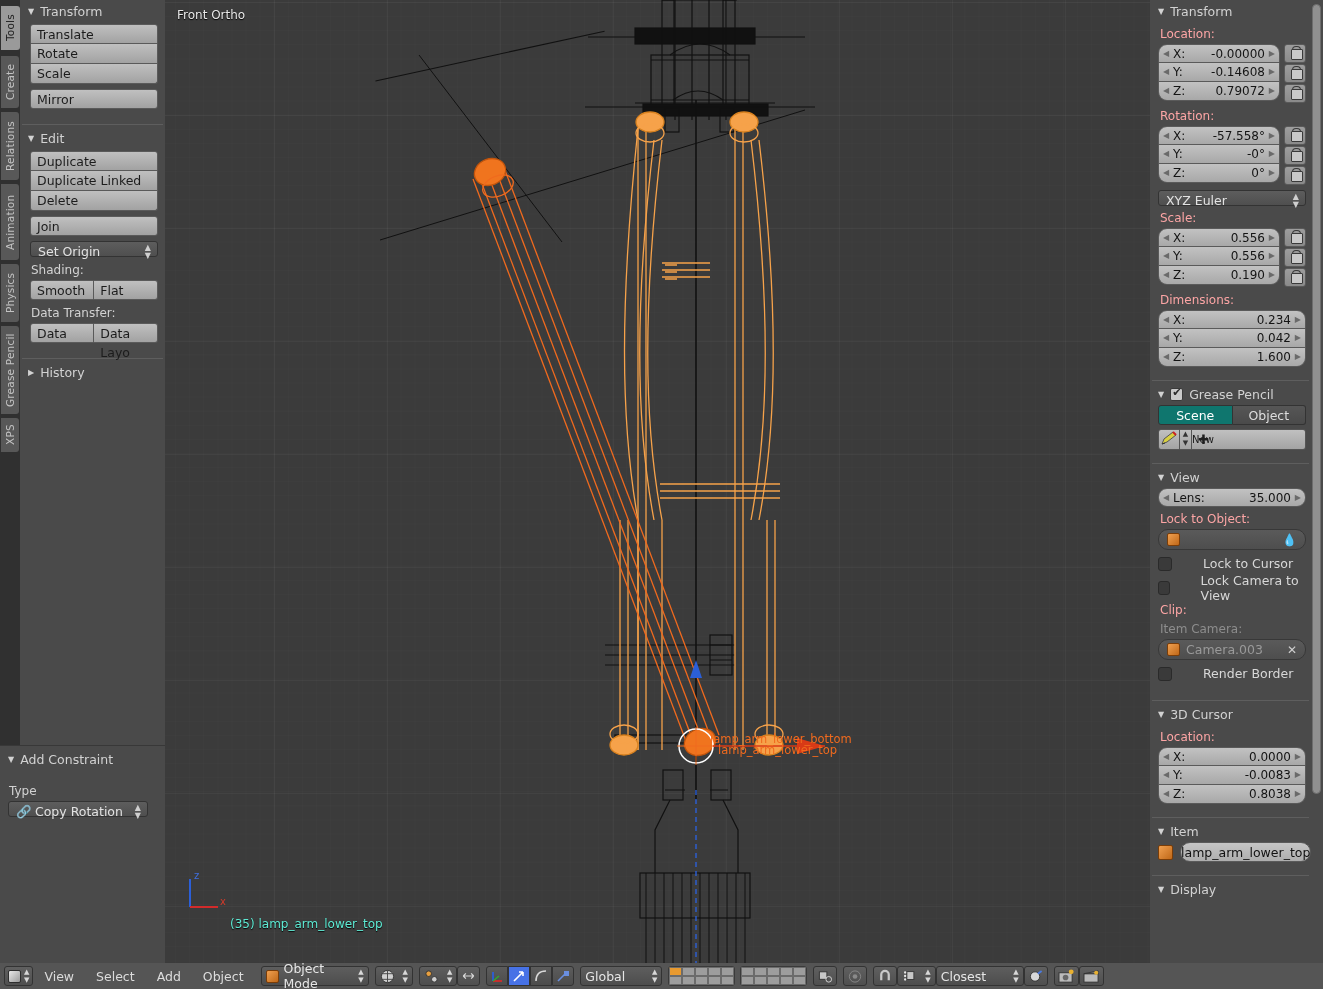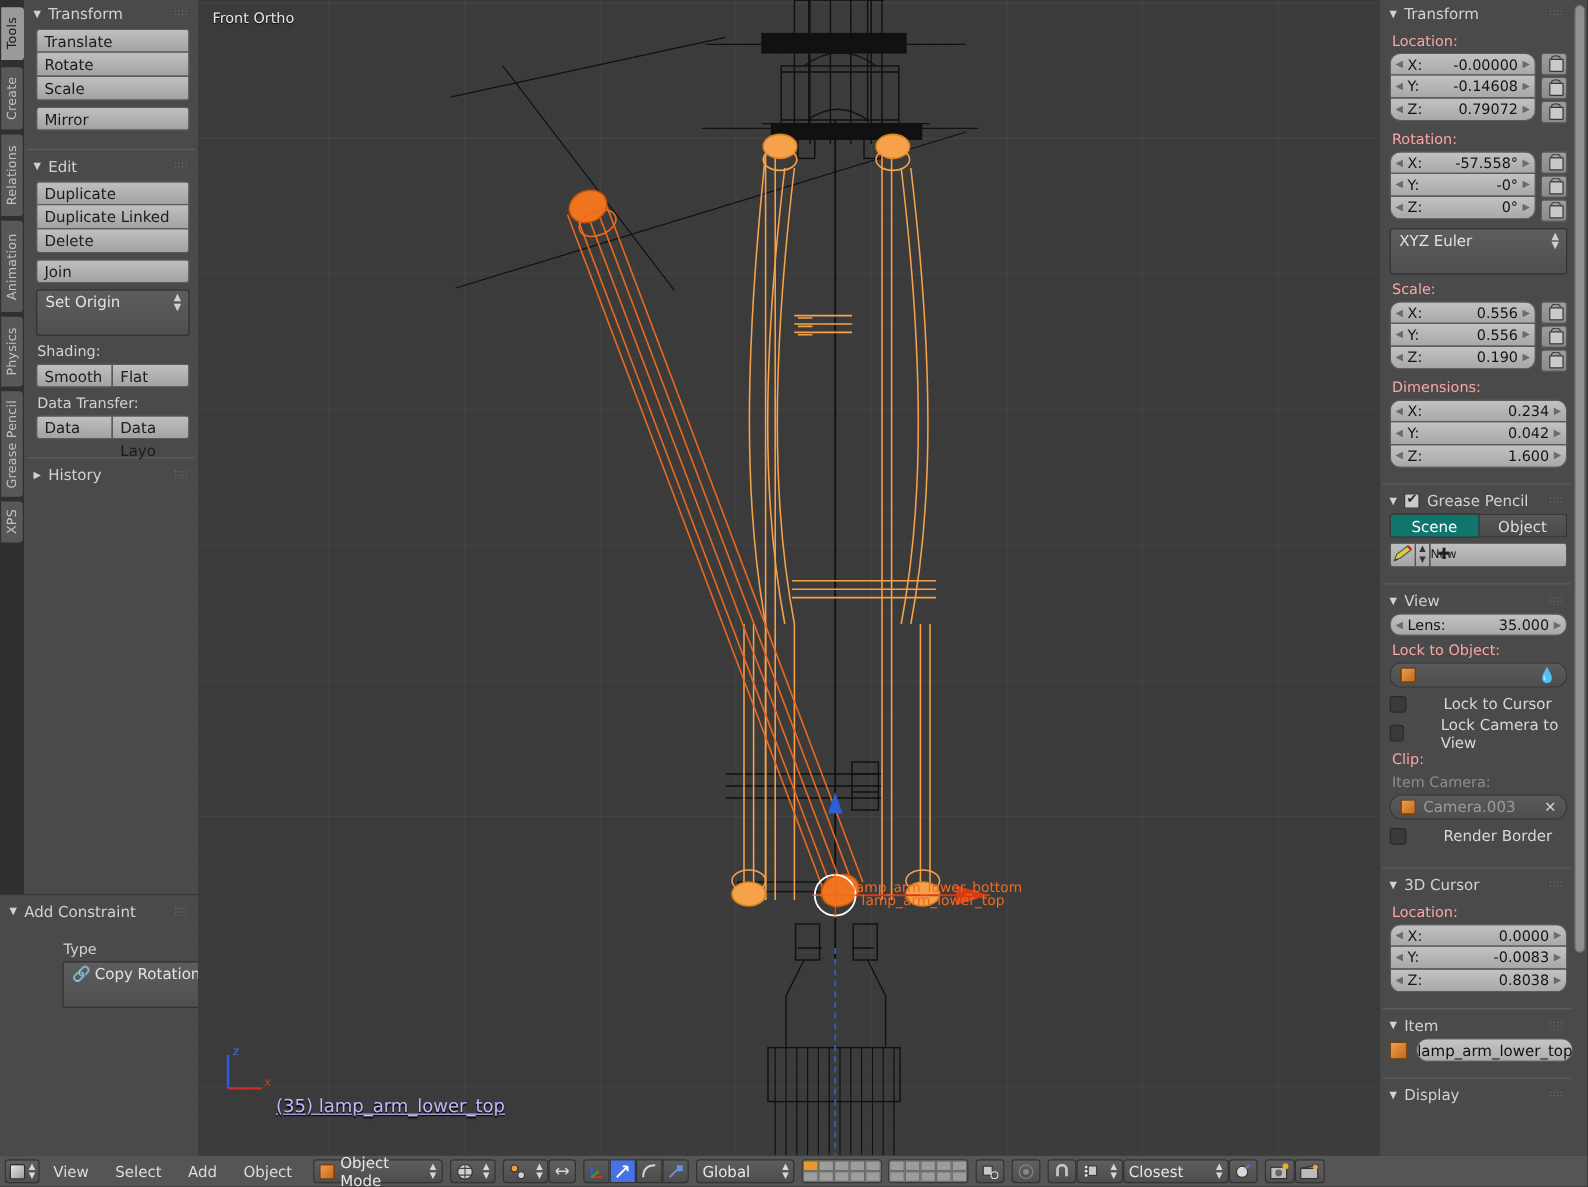--- a/index.html
+++ b/index.html
@@ -30,52 +30,52 @@
   .panel-body { padding:2px 7px 8px 10px; }
   .btn { display:block; width:100%; height:20px; line-height:19px;
     background:linear-gradient(#c0c0c0,#a2a2a2); color:#1c1c1c;
     border:1px solid #5a5a5a; font-size:12.5px; padding-left:6px;
     border-radius:3px; margin:0; cursor:pointer; }
   .grp .btn { border-radius:0; border-top-width:0; }
   .grp .btn:first-child { border-radius:3px 3px 0 0; border-top-width:1px; }
   .grp .btn:last-child { border-radius:0 0 3px 3px; }
   .spacer4 { height:5px; }
   .lbl { font-size:12px; color:#d2d2d2; margin:6px 0 3px 1px; }
-  .dropdown { position:relative; display:block; width:100%; height:39px;
+  .dropdown { position:relative; display:block; width:100%; height:16px;
     line-height:20px; background:linear-gradient(#5d5d5d,#4f4f4f);
     color:#e2e2e2; border:1px solid #333; border-radius:3px; font-size:12.5px;
     padding-left:7px; cursor:pointer; }
   .dropdown .arrows { position:absolute; right:6px; top:2px; font-size:8px;
     line-height:8px; color:#cfcfcf; }
   .dropdown .arrows span { display:block; }
   .row2 { display:flex; }
   .row2 .btn { border-radius:0; }
   .row2 .btn:first-child { border-radius:3px 0 0 3px; }
   .row2 .btn:last-child { border-radius:0 3px 3px 0; border-left:0; }
   .divider { height:1px; background:#5e5e5e; margin:7px 2px 2px 2px; }
 
   #addconstraint { position:absolute; left:0; bottom:0; width:165px;
     height:218px; background:#4a4a4a; border-top:1px solid #383838; }
-  #addconstraint .ac-inner { padding-left:8px;margin-left:44px; }
+  #addconstraint .ac-inner { padding-left:8px; }
 
   
   #viewport { position:absolute; left:165px; top:0; width:985px; height:963px;
     background:#3b3b3b; overflow:hidden; }
   #grid { position:absolute; inset:0;
     background-image:
       linear-gradient(to right, rgba(255,255,255,.035) 1px, transparent 1px),
       linear-gradient(to bottom, rgba(255,255,255,.035) 1px, transparent 1px),
       linear-gradient(to right, rgba(255,255,255,.012) 1px, transparent 1px),
       linear-gradient(to bottom, rgba(255,255,255,.012) 1px, transparent 1px);
     background-size:113px 113px,113px 113px,14.1px 14.1px,14.1px 14.1px;
     background-position:-4px 2px,-4px 2px,-4px 2px,-4px 2px; }
   #view-label { position:absolute; left:12px; top:8px; color:#e8e8e8;
     font-size:12px; text-shadow:0 1px 1px #000; }
-  #obj-label { position:absolute; left:65px; bottom:32px; color:#c4b5fd;
-    font-size:15px; text-shadow:0 1px 1px #000;text-decoration:underline; }
+  #obj-label { position:absolute; left:65px; bottom:32px; color:#5eead4;
+    font-size:12px; text-shadow:0 1px 1px #000; }
   #axisgiz { position:absolute; left:20px; bottom:48px; width:42px; height:46px; }
   .vlabel { position:absolute; color:#f06a1e; font-size:11.5px;
     white-space:nowrap; }
 
   
   #right-panel { position:absolute; right:0; top:0; width:173px; height:963px;
     background:#4a4a4a; overflow:hidden; }
   #rp-inner { position:absolute; left:0; top:0; width:161px; }
   #rp-scroll { position:absolute; right:2px; top:4px; width:9px; height:790px;
     background:#909090; border-radius:5px; border:1px solid #6d6d6d; }

